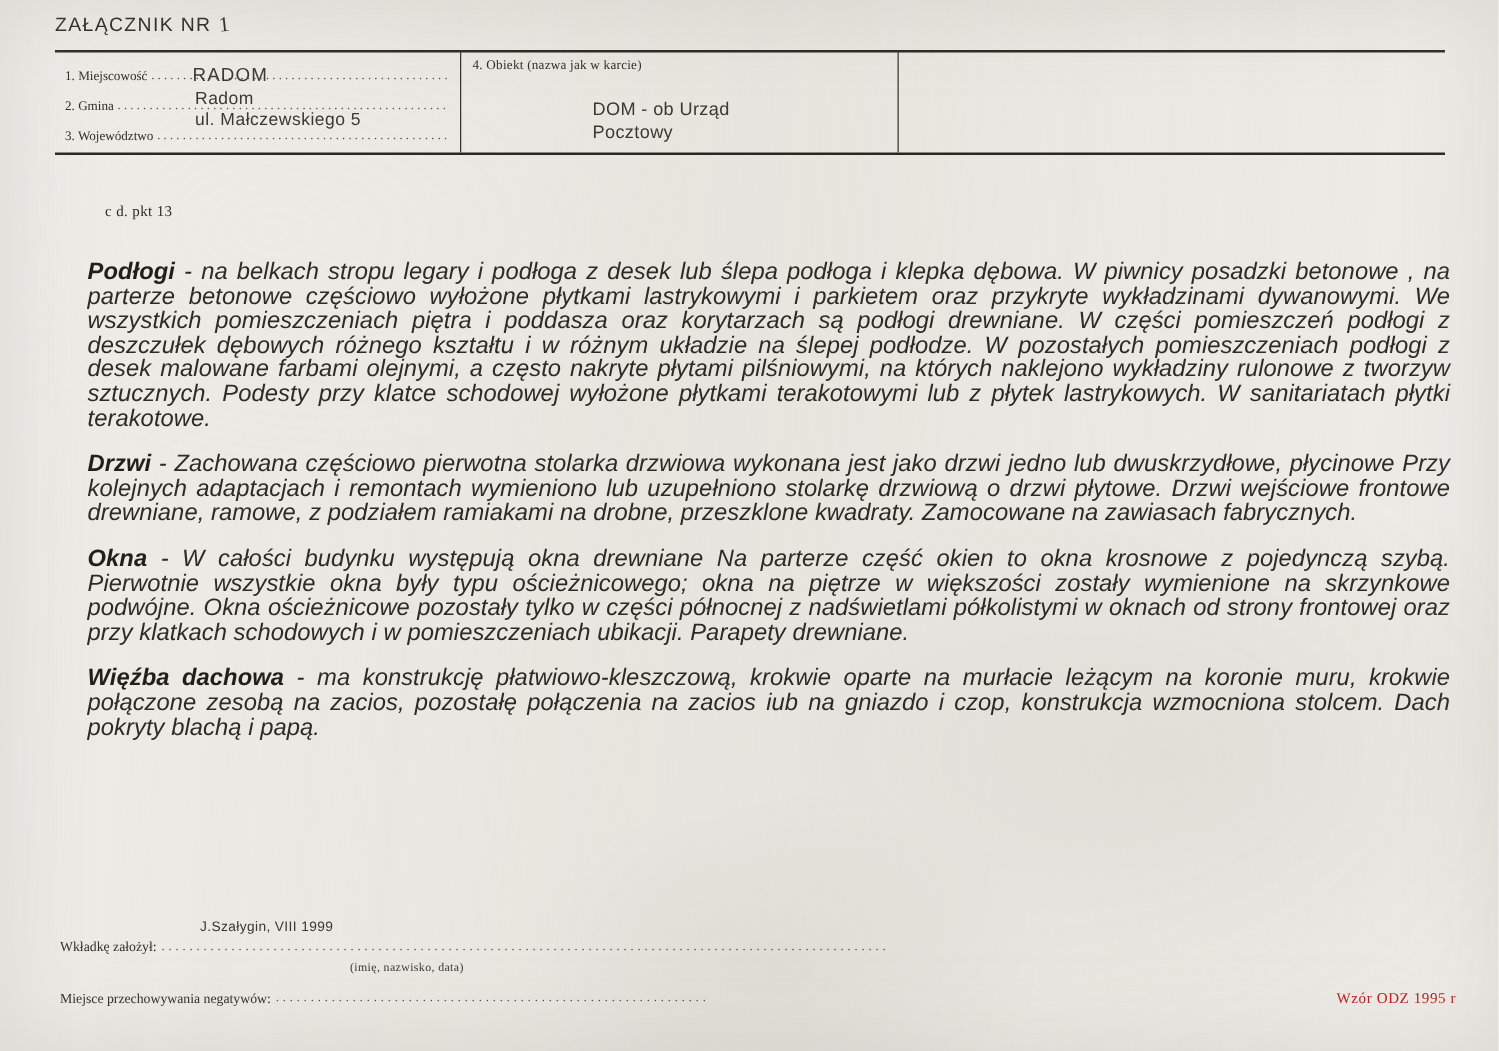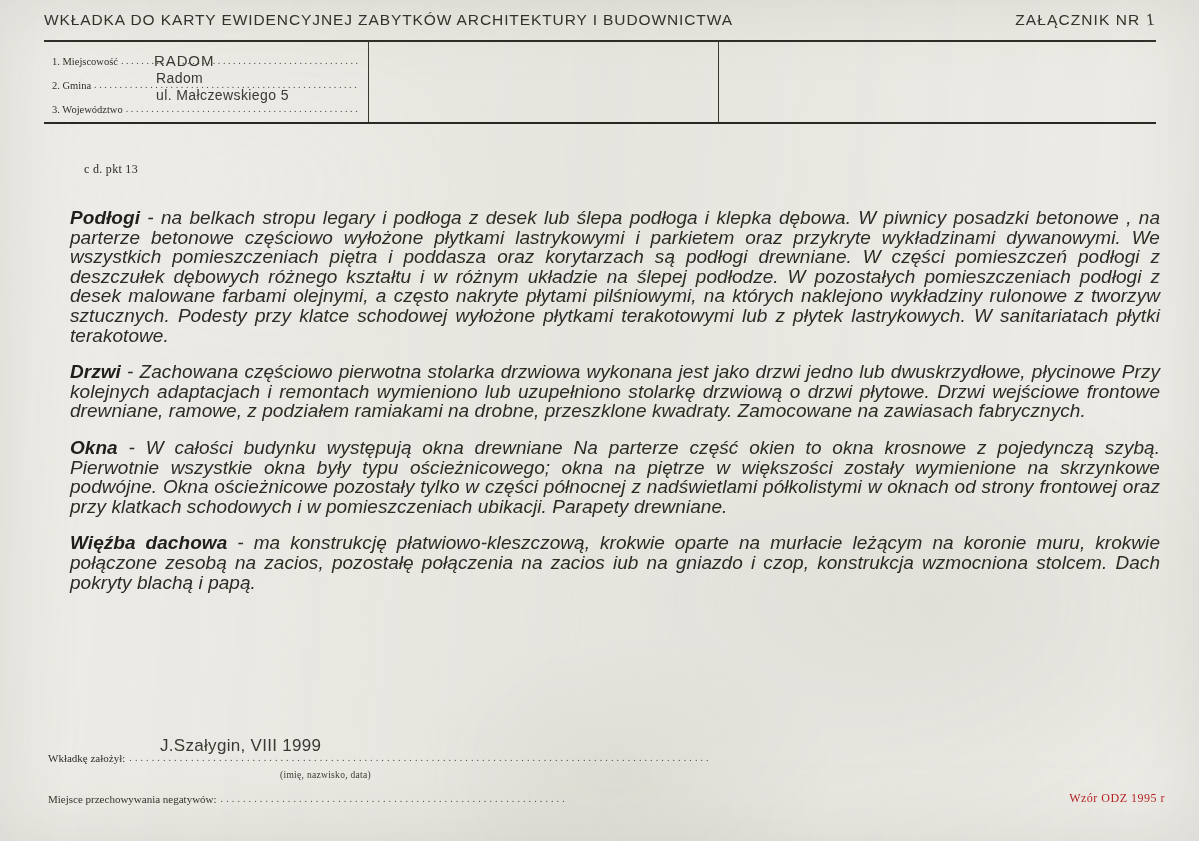--- a/index.html
+++ b/index.html
@@ -225,21 +225,21 @@
     font-size: 10px;
     color: #4b4840;
     position: relative;
     top: -1px;
   }
   .sig-value {
     position: absolute;
     left: 112px;
     top: -16px;
     font-family: "Liberation Sans", sans-serif;
-    font-size: 17px;
+    font-size: 11px;
     color: #3b3933;
     letter-spacing: .3px;
     white-space: nowrap;
     text-align: right;
   }
   .sig-caption {
     position: absolute;
     left: 232px;
     top: 18px;
     font-family: "Liberation Serif", serif;
@@ -283,21 +283,20 @@
     letter-spacing: .5px;
     white-space: nowrap;
   }
 </style>
 </head>
 <body>
 
 <div class="page">
 
   <div class="doc-title-row">
-    <div class="doc-title">WKŁADKA DO KARTY EWIDENCYJNEJ ZABYTKÓW ARCHITEKTURY I BUDOWNICTWA</div>
     <div class="annex">
       <span>ZAŁĄCZNIK NR</span><span class="annex-num">1</span>
     </div>
   </div>
 
   <div class="tbl">
     <div class="rule top"></div>
     <div class="rule bottom"></div>
     <div class="vdiv v1"></div>
     <div class="vdiv v2"></div>
@@ -314,20 +313,25 @@
       <div class="fieldline fl3">
         <span class="lbl">3. Województwo</span>
         <span class="dots">...............................................................</span>
       </div>
 
       <div class="val v-radom">RADOM</div>
       <div class="val v-gmina">Radom</div>
       <div class="val v-street">ul. Małczewskiego 5</div>
     </div>
 
+    <div class="cell c2">
+      <div class="cell-head">4. Obiekt (nazwa jak w karcie)</div>
+      <div class="cell-val cv-obj1">DOM - ob  Urząd</div>
+      <div class="cell-val cv-obj2">Pocztowy</div>
+    </div>
 
   </div>
 
   <div class="cd-note">c d. pkt 13</div>
 
   <div class="body">
     <p class="para">
       <span class="term">Podłogi</span><span> - na belkach stropu legary i podłoga z desek lub ślepa podłoga i klepka dębowa. W piwnicy posadzki betonowe , na parterze betonowe częściowo wyłożone płytkami lastrykowymi i parkietem oraz przykryte wykładzinami dywanowymi. We wszystkich pomieszczeniach piętra i poddasza oraz korytarzach są podłogi drewniane. W części pomieszczeń podłogi z deszczułek dębowych różnego kształtu i w różnym układzie na ślepej podłodze. W pozostałych pomieszczeniach podłogi z desek malowane farbami olejnymi, a często nakryte płytami pilśniowymi, na których naklejono wykładziny rulonowe z tworzyw sztucznych. Podesty przy klatce schodowej wyłożone płytkami terakotowymi lub z płytek lastrykowych. W sanitariatach płytki terakotowe.</span>
     </p>
     <p class="para">

